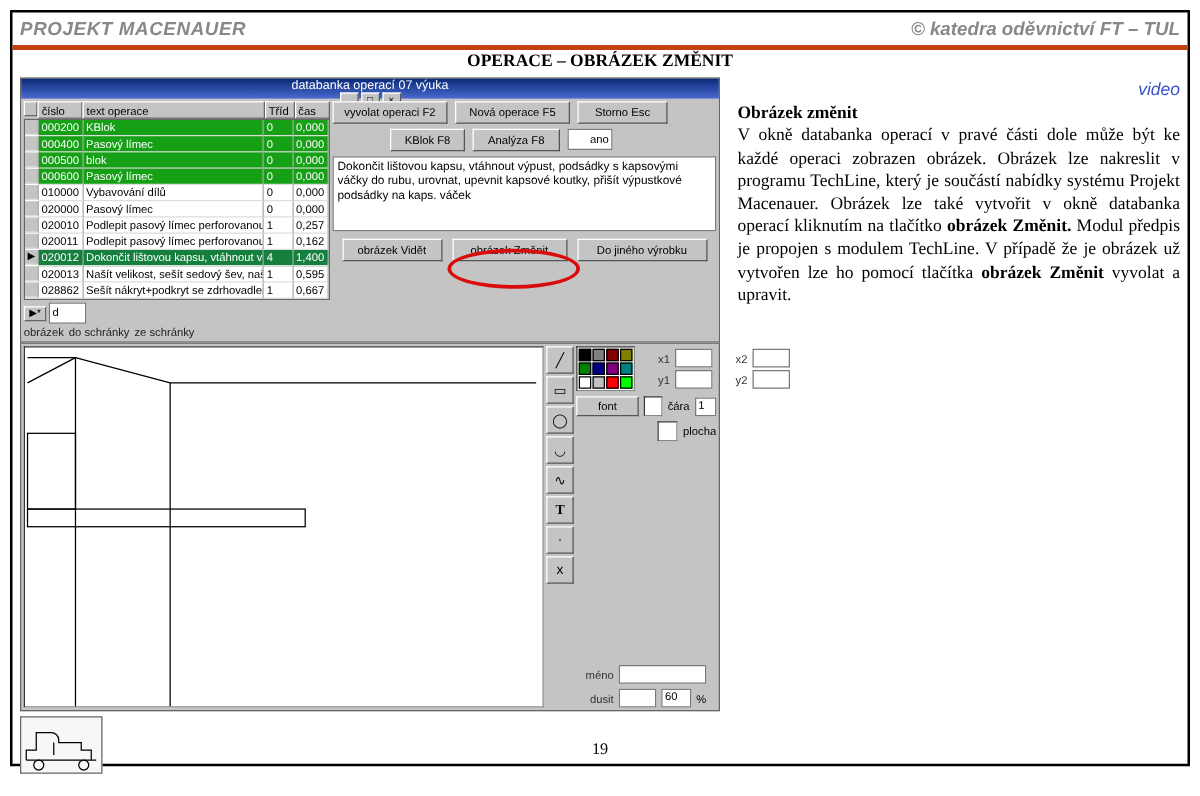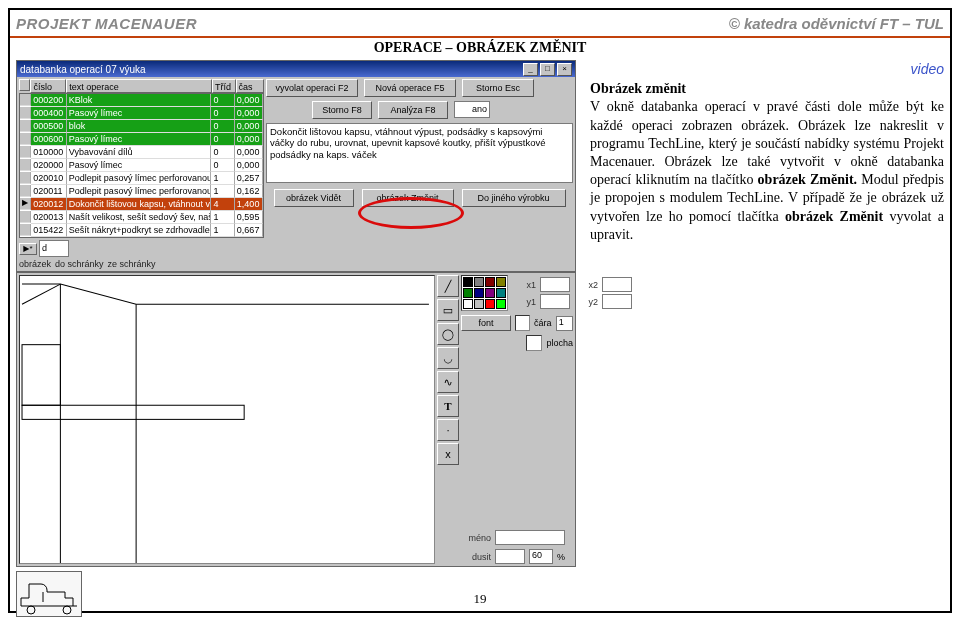--- a/index.html
+++ b/index.html
@@ -12,21 +12,21 @@
     border: 2px solid #000;
     margin: 8px;
     height: 605px;
     position: relative;
     box-sizing: border-box;
   }
   .header {
     display: flex;
     justify-content: space-between;
     align-items: center;
-    border-bottom: 2px solid #c2410c;
+    border-bottom: 4px solid #c2410c;
     padding: 0 6px;
     height: 26px;
     font-family: Arial, Helvetica, sans-serif;
   }
   .header-left {
     font-weight: bold;
     font-style: italic;
     color: #888;
     letter-spacing: 0.5px;
     font-size: 15px;
@@ -94,20 +94,21 @@
   }
   .titlebar {
     background: linear-gradient(#0a2a7a, #4a6ad0);
     color: #fff;
     height: 16px;
     display: flex;
     align-items: center;
     justify-content: space-between;
     padding: 0 3px;
     font-size: 10px;
+    flex-direction: column;
   }
   .tb-btns { display: flex; gap: 2px; }
   .tb-btn {
     width: 13px; height: 11px;
     background: #c4c4c4;
     border: 1px solid #fff;
     border-right-color: #555; border-bottom-color: #555;
     font-size: 8px; text-align: center; line-height: 10px; color: #000;
   }
   .body1 {
@@ -135,21 +136,21 @@
   .gh-c2 { width: 155px; }
   .gh-c3 { width: 25px; }
   .gh-c4 { width: 30px; }
 
   .grid-body {
     background: #fff;
     border: 1px solid #666;
   }
   .gr { display: flex; height: 13px; font-size: 9px; line-height: 12px; }
   .gr.green .gc { background: #16a016; color: #fff; }
-  .gr.sel .gc { background: #c2410c; color: #fff; }
+  .gr.sel .gc { background: #15803d; color: #fff; }
   .gc {
     border-right: 1px solid #aaa;
     border-bottom: 1px solid #ddd;
     padding-left: 2px;
     box-sizing: border-box;
     white-space: nowrap;
     overflow: hidden;
   }
   .gc-c1 { width: 38px; }
   .gc-c2 { width: 155px; }
@@ -372,21 +373,21 @@
                   </div>
                   <div class="gr">
                     <div class="arrow-cell"></div>
                     <div class="gc gc-c1">020013</div>
                     <div class="gc gc-c2">Našít velikost, sešít sedový šev, našít tkanici zd.</div>
                     <div class="gc gc-c3">1</div>
                     <div class="gc gc-c4">0,595</div>
                   </div>
                   <div class="gr">
                     <div class="arrow-cell"></div>
-                    <div class="gc gc-c1">015422</div>
+                    <div class="gc gc-c1">028862</div>
                     <div class="gc gc-c2">Sešít nákryt+podkryt se zdrhovadlem</div>
                     <div class="gc gc-c3">1</div>
                     <div class="gc gc-c4">0,667</div>
                   </div>
                 </div>
               <div class="input-row">
                 <div class="arrow-cell w18">▶*</div>
                 <div class="small-input" style="width:30px">d</div>
               </div>
               <div class="status-btm">
@@ -404,21 +405,21 @@
                 <div class="btn" style="width:92px">
                     <span>Nová operace F5</span>
                   </div>
                 <div class="btn" style="width:72px">
                     <span>Storno Esc</span>
                   </div>
               </div>
               <div class="btn-row">
                 <div style="width:40px"></div>
                 <div class="btn" style="width:60px">
-                    <span>Storno F8</span>
+                    <span>KBlok F8</span>
                   </div>
                 <div class="btn" style="width:70px">
                     <span>Analýza F8</span>
                   </div>
                 <div class="small-input" style="width:36px">ano</div>
               </div>
               <div class="desc-box">Dokončit lištovou kapsu, vtáhnout výpust, podsádky s kapsovými váčky do rubu, urovnat, upevnit kapsové koutky, přišít výpustkové podsádky na kaps. váček</div>
               <div class="sep"></div>
               <div class="mid-box">
                 <div class="btn" style="width:80px">

